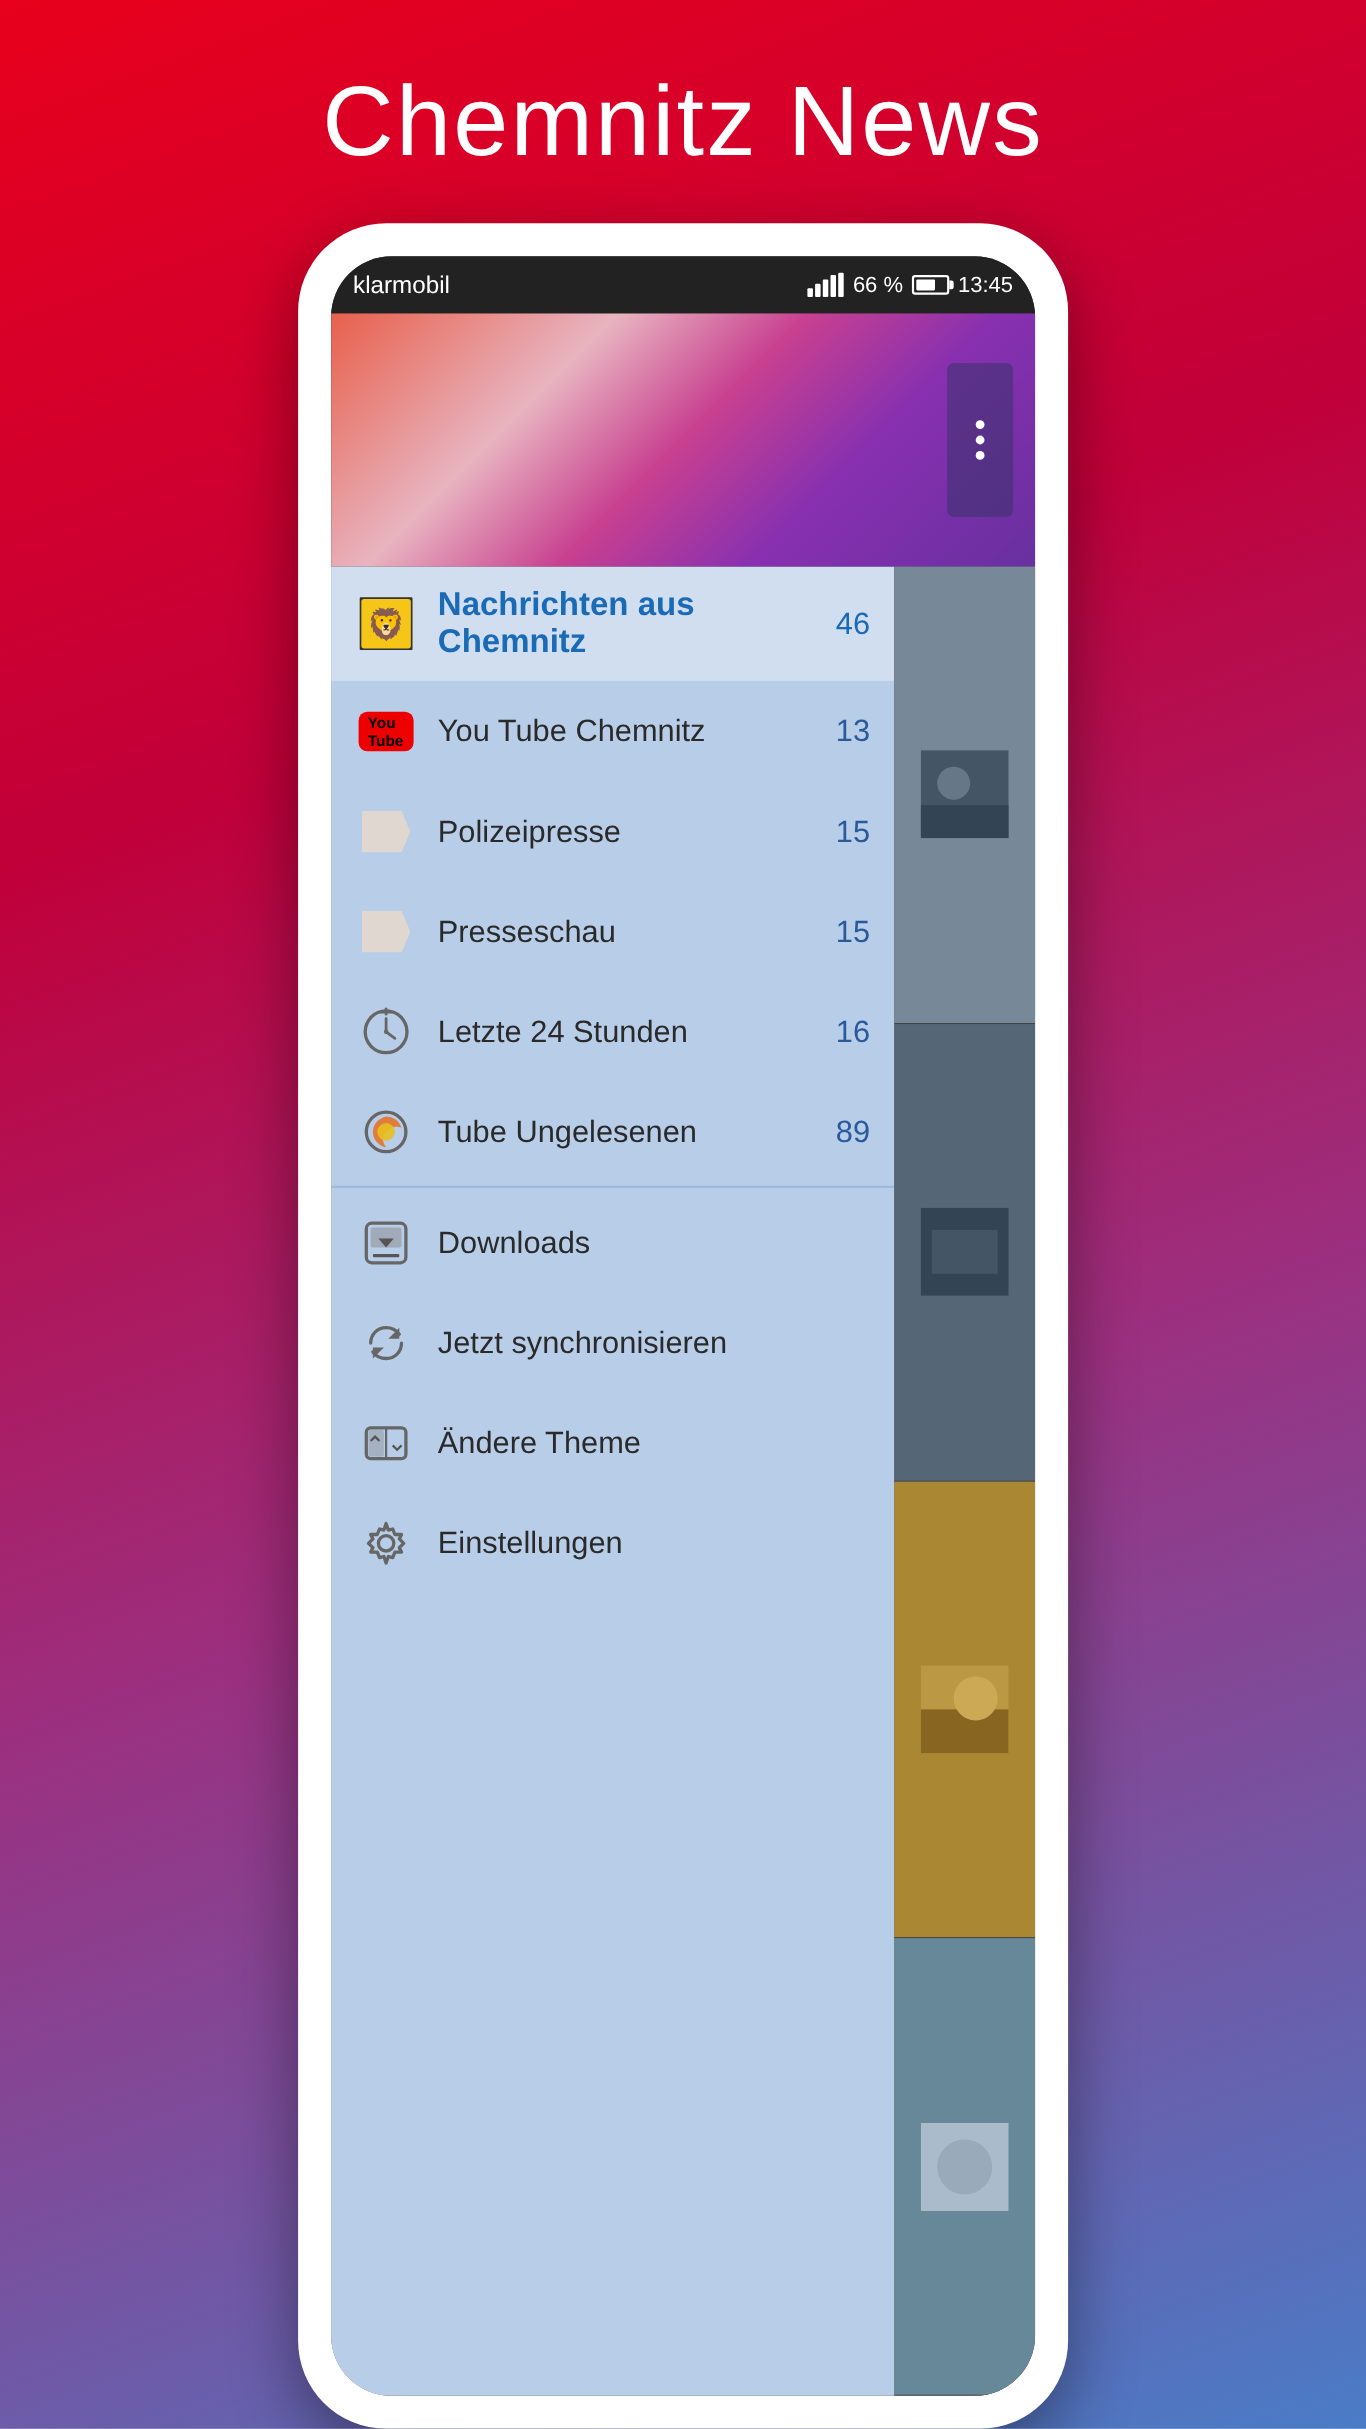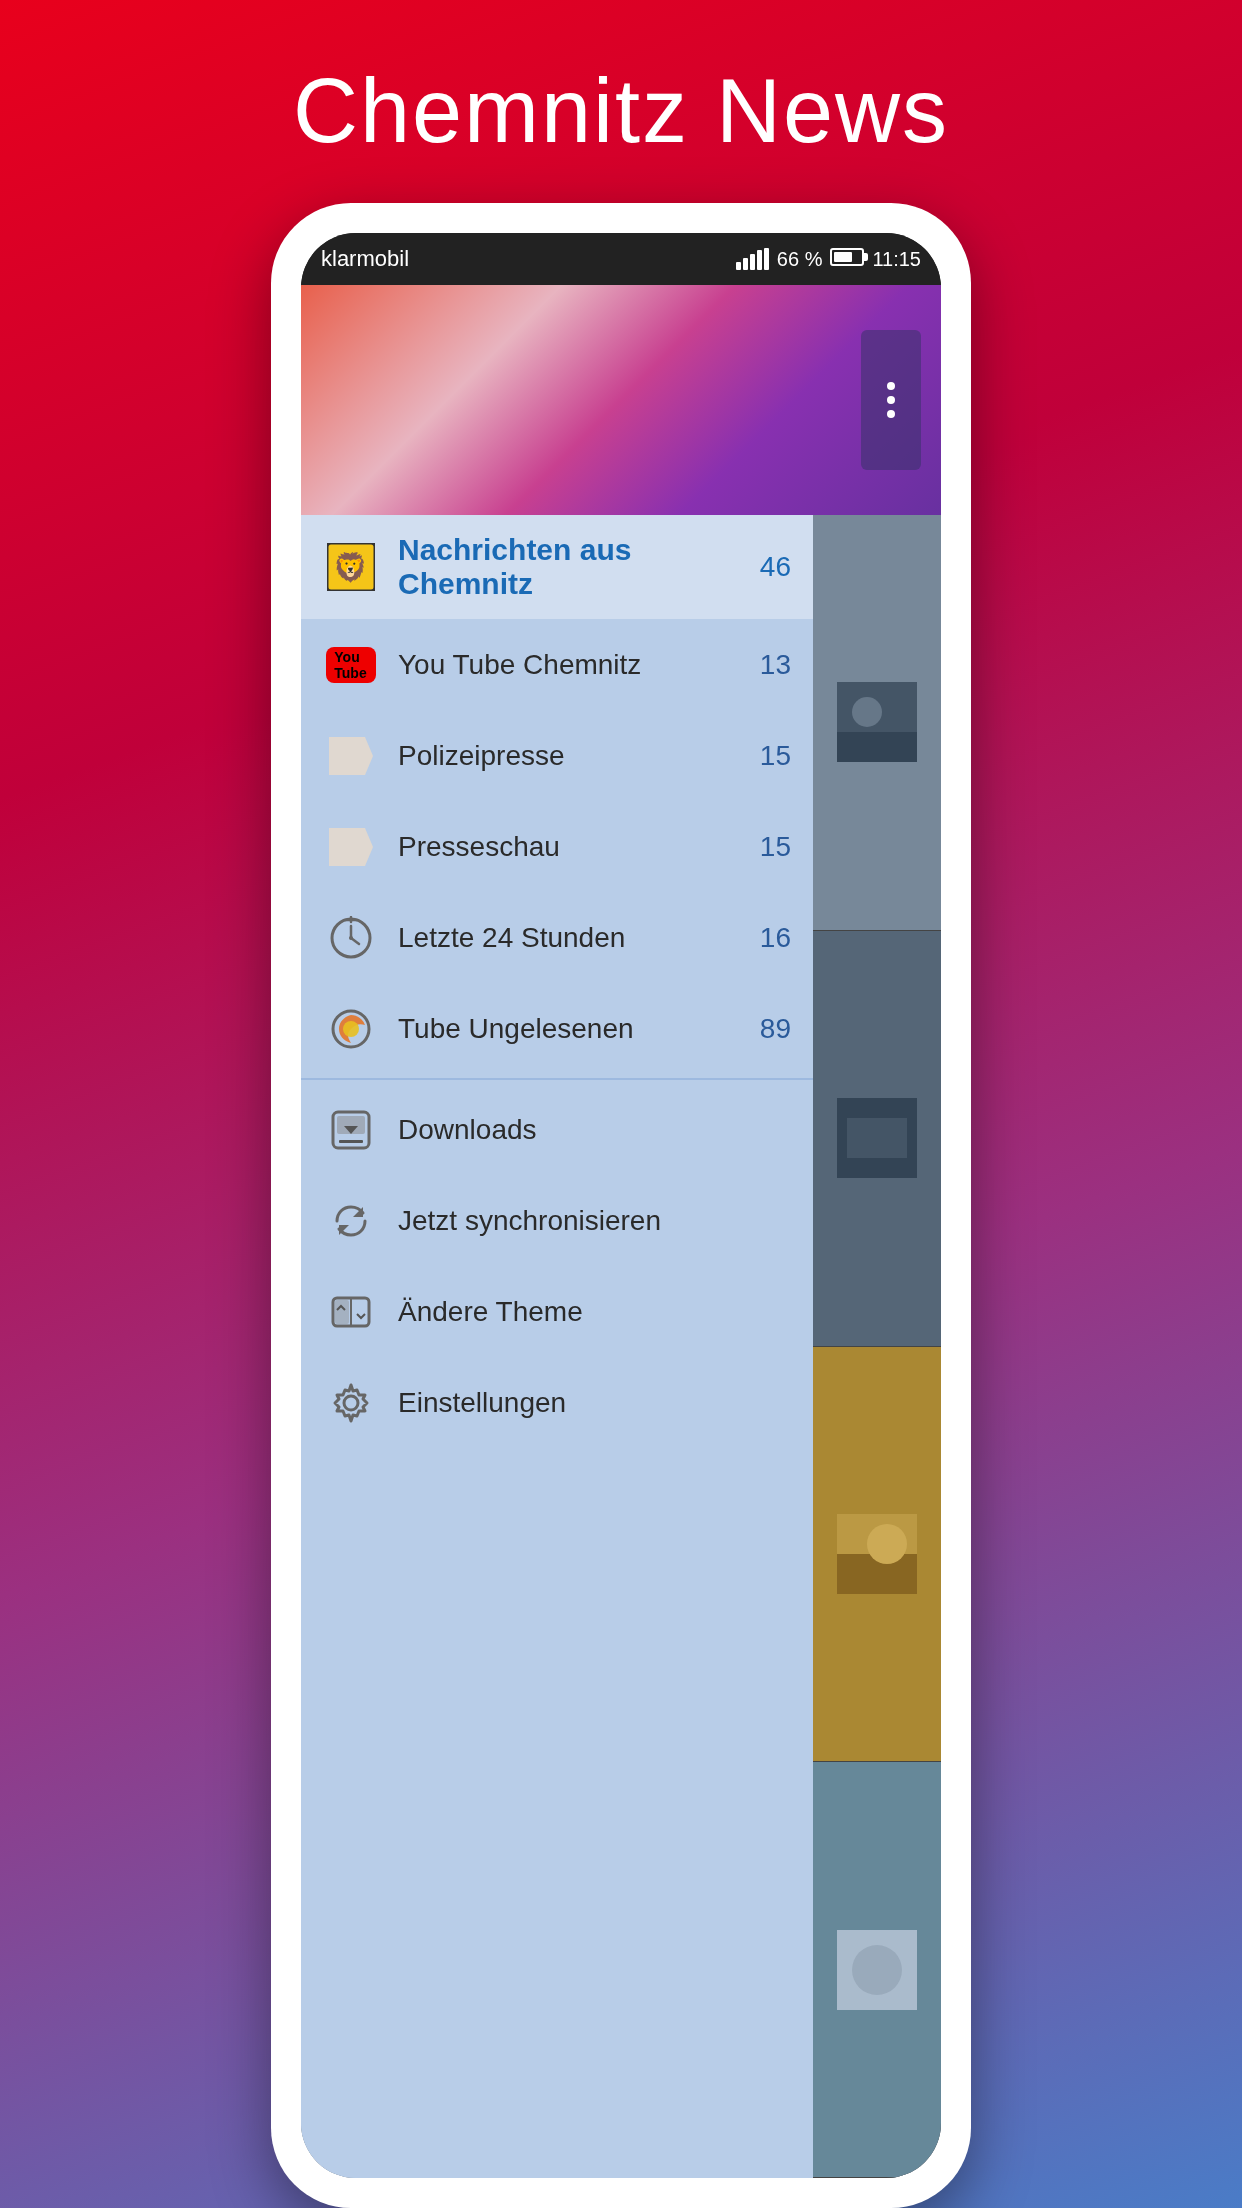--- a/index.html
+++ b/index.html
@@ -59,20 +59,21 @@
     }
 
     .status-carrier {
       color: white;
       font-size: 22px;
       font-weight: 500;
     }
 
     .status-right {
       display: flex;
+      align-items: center;
       gap: 8px;
       color: white;
       font-size: 20px;
     }
 
     .signal-bars {
       display: flex;
       align-items: flex-end;
       gap: 2px;
       height: 22px;
@@ -266,21 +267,21 @@
           <div class="signal-bar" style="height:8px"></div>
           <div class="signal-bar" style="height:12px"></div>
           <div class="signal-bar" style="height:16px"></div>
           <div class="signal-bar" style="height:20px"></div>
           <div class="signal-bar" style="height:22px"></div>
         </div>
         <span>66 %</span>
         <div class="battery-icon">
           <div class="battery-fill"></div>
         </div>
-        <span>11:15</span>
+        <span>13:45</span>
       </div>
     </div>
 
     <div class="app-header">
       <div class="header-menu-btn">
         <div class="three-dots">
           <div class="dot"></div>
           <div class="dot"></div>
           <div class="dot"></div>
         </div>

